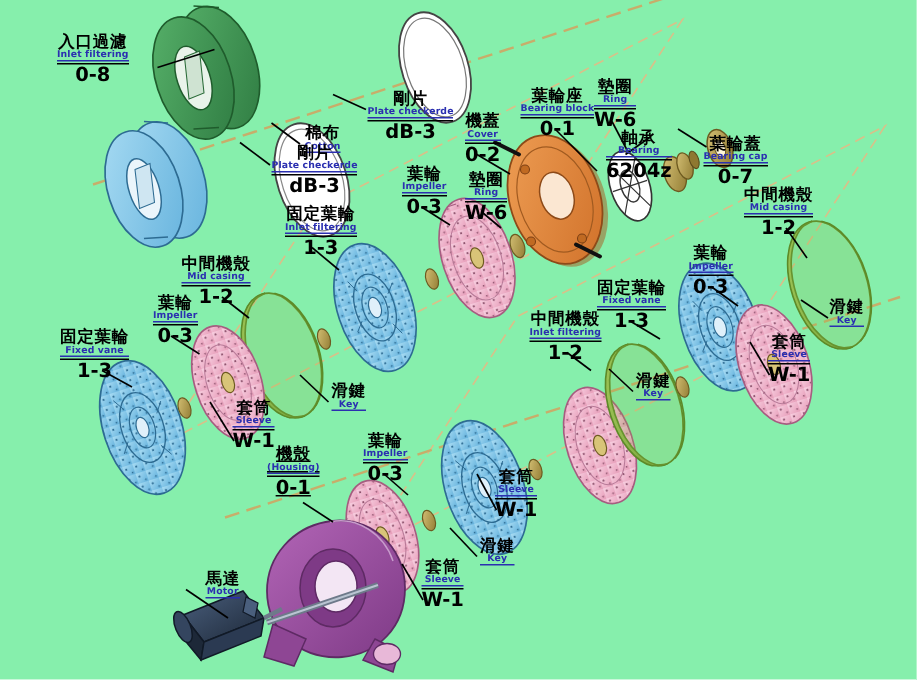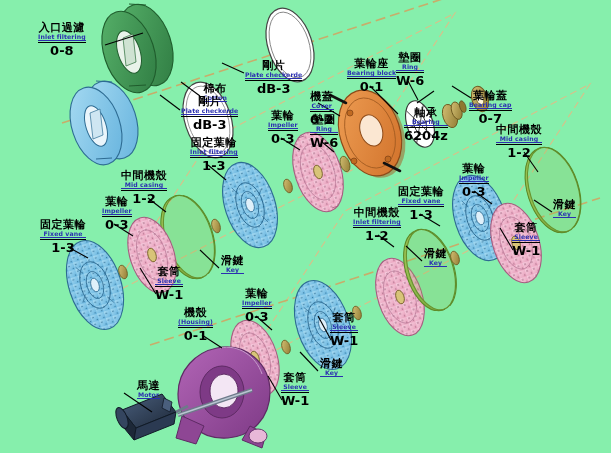--- a/index.html
+++ b/index.html
@@ -321,36 +321,36 @@
       </div>
       <div class="lbl nocode" style="left: 203px; top: 83px;">
         <span class="cn">棉布</span>
         <span class="en">Cotton</span>
       </div>
       <div class="lbl" style="left: 181px; top: 96px;">
         <span class="cn">剛片</span>
         <span class="en">Plate checkerde</span>
         <span class="code">dB-3</span>
       </div>
-      <div class="lbl" style="left: 310px; top: 91px;">
+      <div class="lbl" style="left: 310px; top: 75px;">
         <span class="cn">機蓋</span>
         <span class="en">Cover</span>
         <span class="code">0-2</span>
       </div>
       <div class="lbl" style="left: 347px; top: 58px;">
         <span class="cn">葉輪座</span>
         <span class="en">Bearing block</span>
         <span class="code">0-1</span>
       </div>
       <div class="lbl" style="left: 396px; top: 52px;">
         <span class="cn">墊圈</span>
         <span class="en">Ring</span>
         <span class="code">W-6</span>
       </div>
-      <div class="lbl" style="left: 404px; top: 107px;">
+      <div class="lbl" style="left: 404px; top: 86px;">
         <span class="cn">軸承</span>
         <span class="en">Bearing</span>
         <span class="code">6204z</span>
       </div>
       <div class="lbl" style="left: 469px; top: 90px;">
         <span class="cn">葉輪蓋</span>
         <span class="en">Bearing cap</span>
         <span class="code">0-7</span>
       </div>
       <div class="lbl" style="left: 496px; top: 124px;">
@@ -419,21 +419,21 @@
       <div class="lbl" style="left: 155px; top: 266px;">
         <span class="cn">套筒</span>
         <span class="en">Sleeve</span>
         <span class="code">W-1</span>
       </div>
       <div class="lbl" style="left: 242px; top: 288px;">
         <span class="cn">葉輪</span>
         <span class="en">Impeller</span>
         <span class="code">0-3</span>
       </div>
-      <div class="lbl" style="left: 178px; top: 307px;">
+      <div class="lbl" style="left: 178px; top: 297px; text-decoration: underline;">
         <span class="cn">機殼</span>
         <span class="en">(Housing)</span>
         <span class="code">0-1</span>
       </div>
       <div class="lbl nocode" style="left: 424px; top: 248px;">
         <span class="cn">滑鍵</span>
         <span class="en">Key</span>
       </div>
       <div class="lbl" style="left: 330px; top: 312px;">
         <span class="cn">套筒</span>

